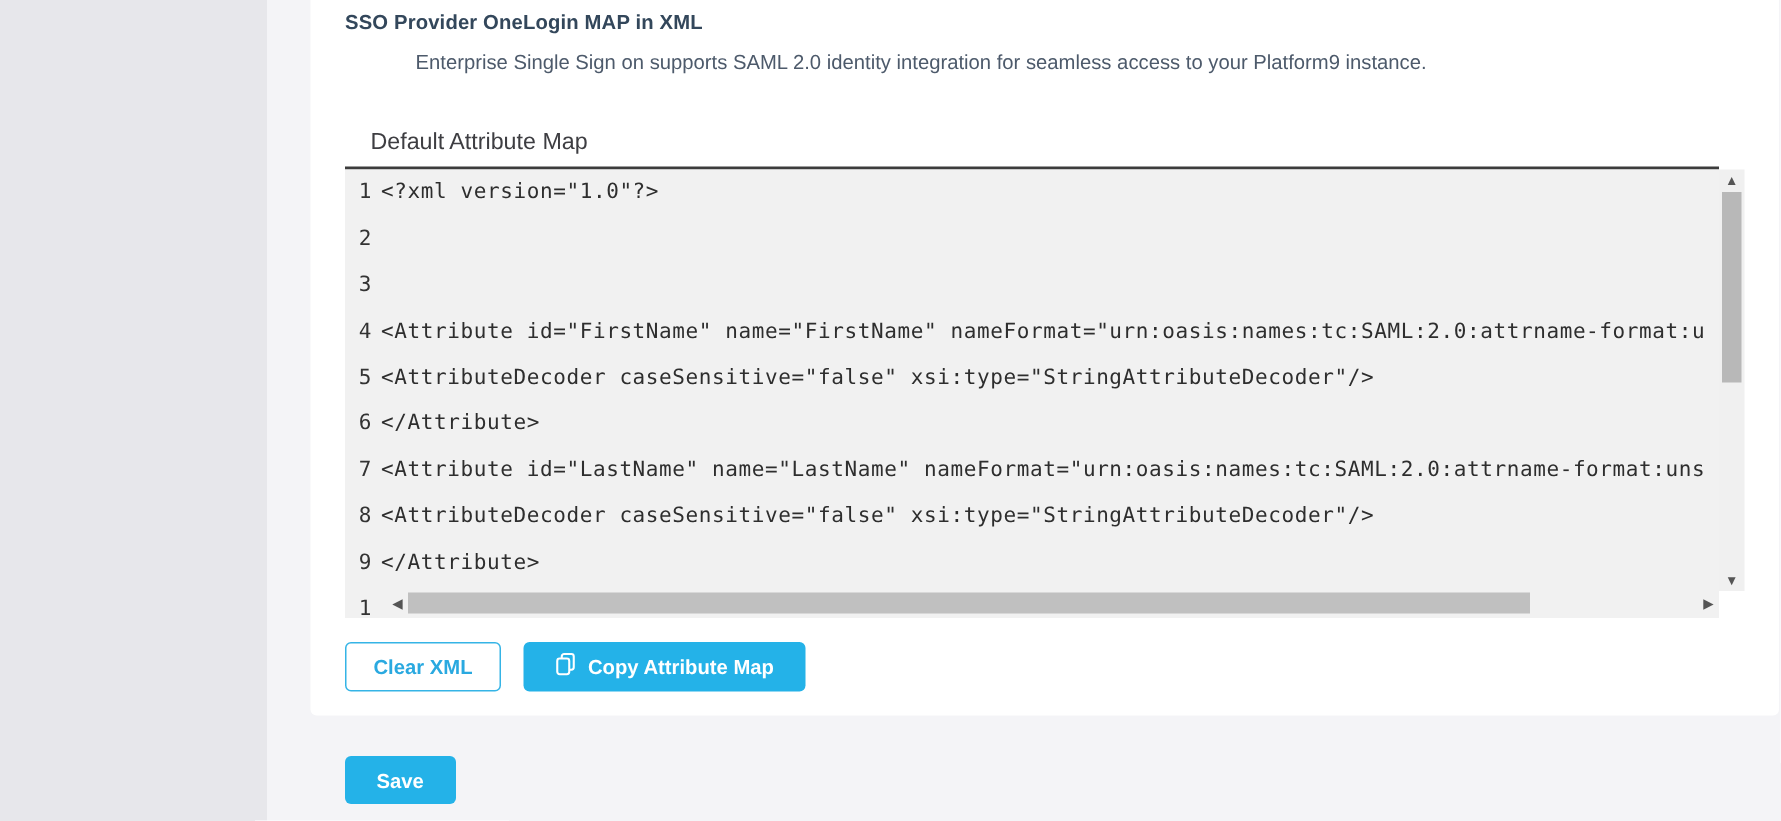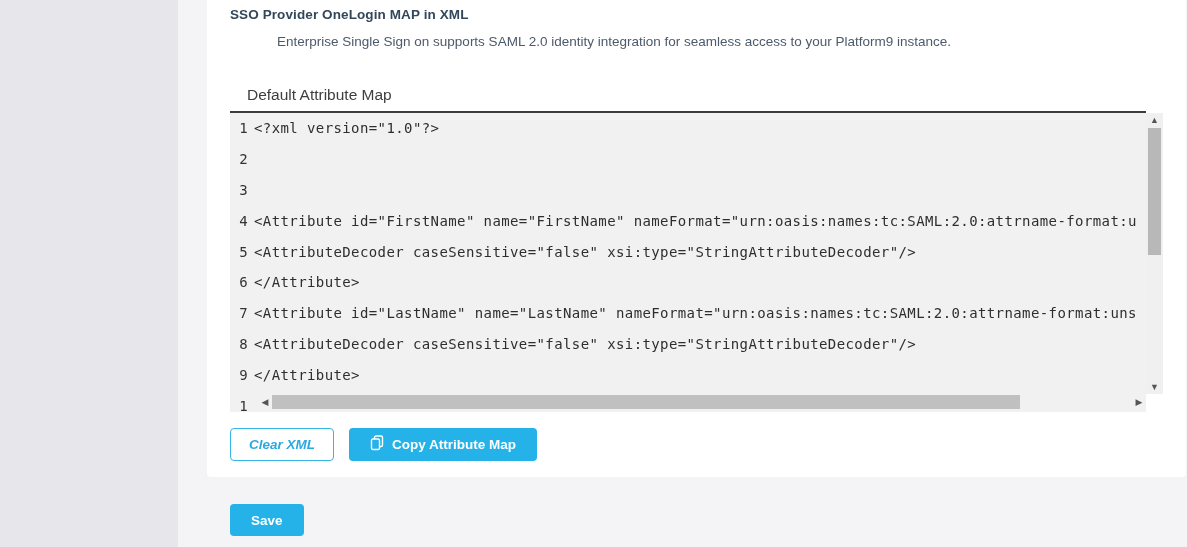--- a/index.html
+++ b/index.html
@@ -83,21 +83,20 @@
   
   .btn-row { position: absolute; left: 230px; top: 428px; display: flex; gap: 15px; }
   .btn {
     display: inline-flex; align-items: center; justify-content: center;
     height: 33px; border-radius: 4px; font-size: 13.5px; font-weight: bold;
     cursor: pointer; border: none; font-family: "Liberation Sans", sans-serif;
   }
   .btn-outline {
     background: #ffffff; border: 1px solid #35b4e6; color: #2aa9e0;
     width: 104px;
-    font-style: italic;
   }
   .btn-solid {
     background: #24b2e8; color: #ffffff; width: 188px; gap: 8px;
   }
   .save-btn {
     position: absolute; left: 230px; top: 504px;
     height: 32px; padding: 16px 21px; border-radius: 4px; border: none;
     background: #24b2e8; color: #ffffff; font-size: 13.5px; font-weight: bold;
     font-family: "Liberation Sans", sans-serif; cursor: pointer;
     display: inline-flex; align-items: center;

